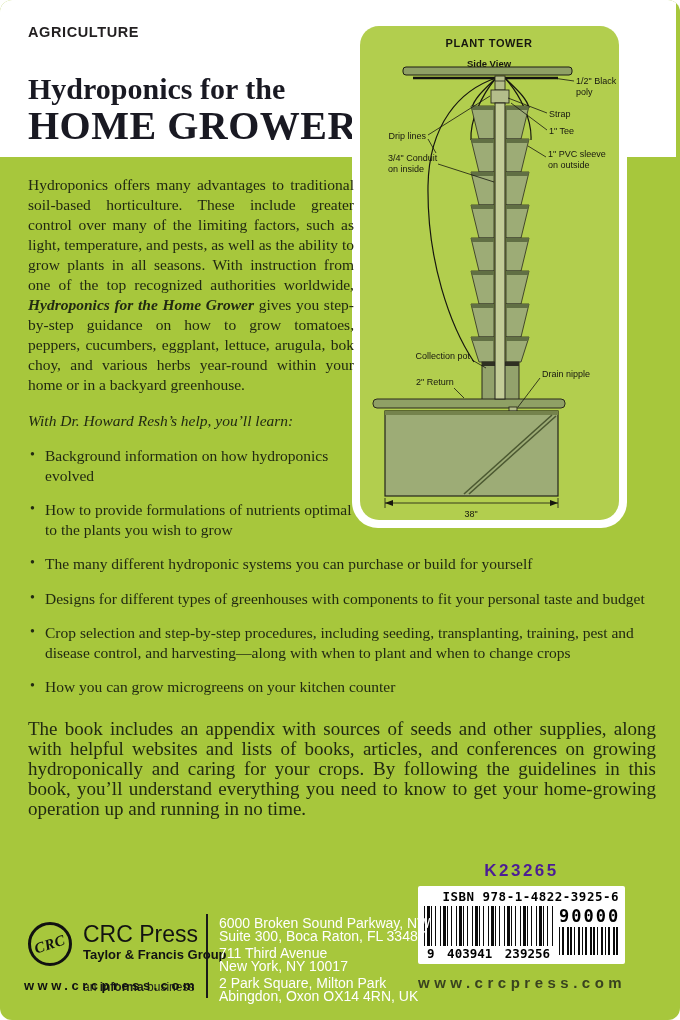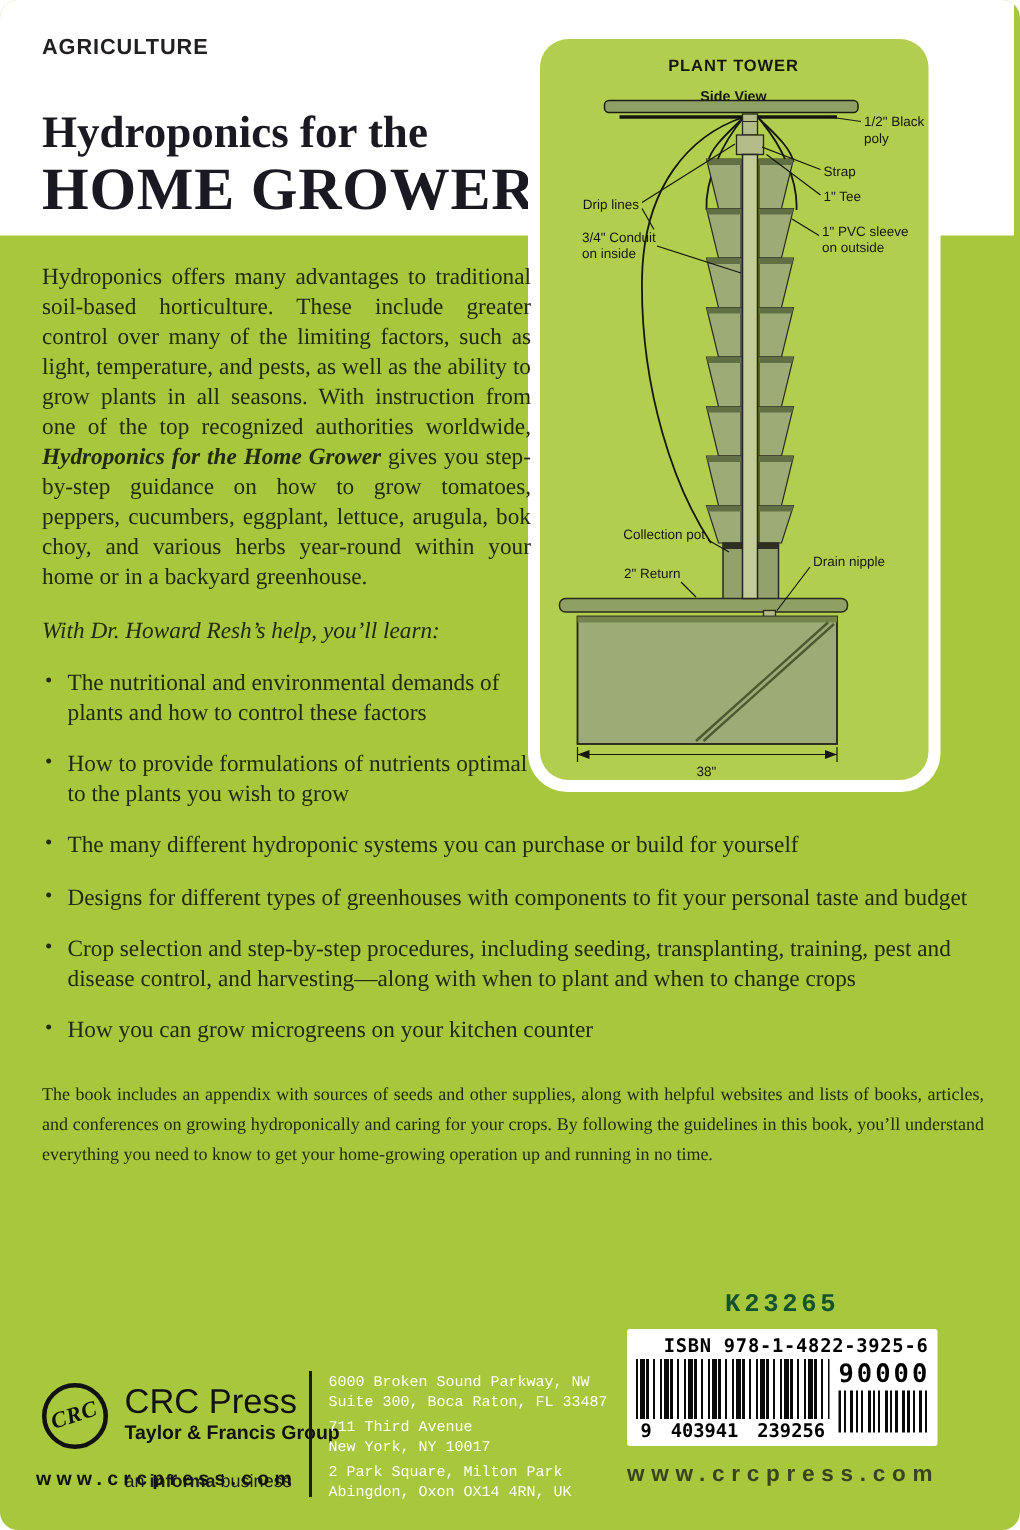--- a/index.html
+++ b/index.html
@@ -44,27 +44,27 @@
   .learn{
     font-style:italic;font-size:15.5px;line-height:20px;
   }
   ul.blist{list-style:none;margin:0;padding:0;font-size:15.5px;line-height:19.5px;}
   ul.blist li{position:relative;padding-left:17px;margin-top:15px;}
   ul.blist li::before{content:"•";position:absolute;left:2px;top:-1px;font-size:14px;}
   .blist-narrow{margin-top:4px !important;}
   .blist-wide{width:624px;margin-top:2px !important;}
   .blist-wide li{margin-top:17px;}
   .outro{
-    margin-top:22px;width:628px;font-size:12px;line-height:20px;text-align:justify;
+    margin-top:22px;width:628px;font-size:19px;line-height:20px;text-align:justify;
   }
   
   .k-code{
     position:absolute;left:418px;top:861px;width:207px;text-align:center;
-    font-family:Liberation Mono, monospace;font-weight:bold;font-size:17px;
-    letter-spacing:2.5px;color:#14532d;
+    font-family:Liberation Sans, sans-serif;font-weight:bold;font-size:17px;
+    letter-spacing:2.5px;color:#4c1d95;
   }
   .barcode-box{
     position:absolute;left:418px;top:886px;width:207px;height:78px;background:#ffffff;
     border-radius:2px;box-sizing:border-box;padding:3px 6px;
   }
   .isbn-line{
     font-family:"DejaVu Sans Mono",monospace;font-weight:bold;font-size:12.5px;
     letter-spacing:0.5px;color:#000;text-align:right;white-space:nowrap;
   }
   .bars-row{display:flex;margin-top:2px;}
@@ -107,22 +107,22 @@
   .crc-name{font-size:23px;line-height:23px;}
   .crc-group{font-size:13px;font-weight:bold;margin-top:1px;}
   .crc-informa{font-size:12px;margin-top:18px;color:#1c1c1c;}
   .site-left{
     position:absolute;left:24px;top:978px;
     font-family:"Liberation Sans",sans-serif;font-weight:bold;font-size:13px;
     letter-spacing:3.5px;color:#111;white-space:nowrap;
   }
   .divider{position:absolute;left:206px;top:914px;width:2px;height:84px;background:#1a1a1a;}
   .addresses{
-    position:absolute;left:219px;top:917px;font-family:Liberation Mono, monospace;
-    font-size:10px;line-height:12.5px;color:#ffffff;
+    position:absolute;left:219px;top:917px;font-family:Liberation Sans, sans-serif;
+    font-size:14px;line-height:12.5px;color:#ffffff;
   }
   .addr-group{margin-bottom:5px;}
 </style>
 </head>
 <body>
 
 <div class="cover">
 
   <div class="top-band">
     <div class="category">AGRICULTURE</div>
@@ -242,21 +242,21 @@
         <text class="dg-label" x="182" y="351">Drain nipple</text>
       </svg>
     </div>
   </div>
 
   <div class="content">
     <div class="narrow">
       <p class="intro"><span>Hydroponics offers many advantages to traditional soil-based horticulture. These include greater control over many of the limiting factors, such as light, temperature, and pests, as well as the ability to grow plants in all seasons. With instruction from one of the top recognized authorities worldwide, </span><span class="book-em">Hydroponics for the Home Grower</span><span> gives you step-by-step guidance on how to grow tomatoes, peppers, cucumbers, eggplant, lettuce, arugula, bok choy, and various herbs year-round within your home or in a backyard greenhouse.</span></p>
       <p class="learn">With Dr. Howard Resh’s help, you’ll learn:</p>
       <ul class="blist blist-narrow">
-        <li>The nutritional and environmental demands of plants and how to control these factors</li>
+        <li>Background information on how hydroponics evolved</li>
         <li>How to provide formulations of nutrients optimal to the plants you wish to grow</li>
       </ul>
     </div>
     <ul class="blist blist-wide">
       <li>The many different hydroponic systems you can purchase or build for yourself</li>
       <li>Designs for different types of greenhouses with components to fit your personal taste and budget</li>
       <li>Crop selection and step-by-step procedures, including seeding, transplanting, training, pest and disease control, and harvesting—along with when to plant and when to change crops</li>
       <li>How you can grow microgreens on your kitchen counter</li>
     </ul>
     <p class="outro">The book includes an appendix with sources of seeds and other supplies, along with helpful websites and lists of books, articles, and conferences on growing hydroponically and caring for your crops. By following the guidelines in this book, you’ll understand everything you need to know to get your home-growing operation up and running in no time.</p>

